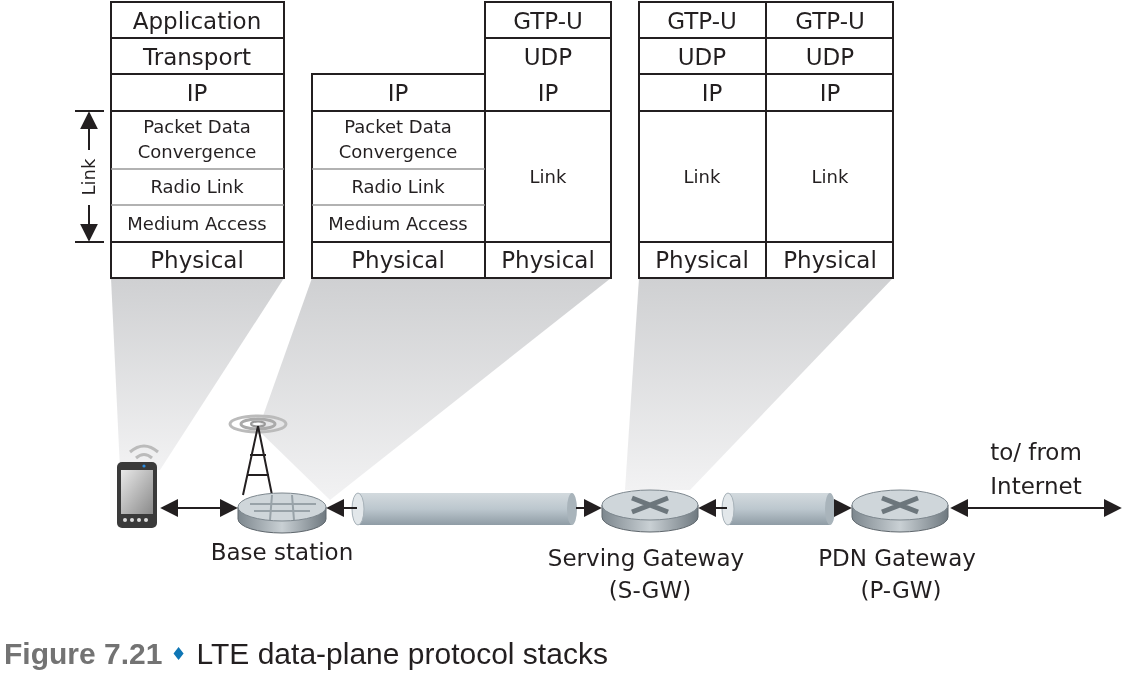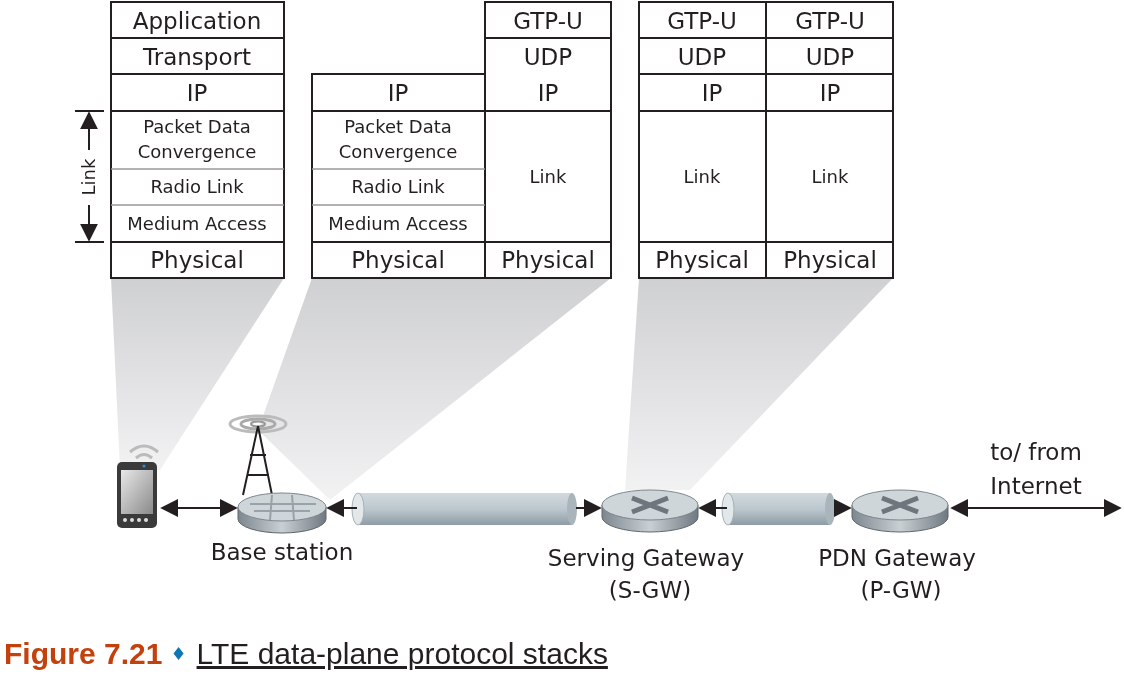--- a/index.html
+++ b/index.html
@@ -4,23 +4,23 @@
 <style>
   html, body { margin: 0; padding: 0; background: #ffffff; }
   body { width: 1124px; height: 682px; position: relative; overflow: hidden;
          font-family: "DejaVu Sans", sans-serif; color: #231f20; }
   #diagram { position: absolute; left: 0; top: 0; }
   .stk { font-family: "DejaVu Sans", sans-serif; fill: #231f20; text-anchor: middle; }
   .big { font-size: 23px; }
   .sm { font-size: 18px; }
   .lbl { font-size: 23px; font-family: "DejaVu Sans", sans-serif; fill: #231f20; text-anchor: middle; }
   #caption { position: absolute; left: 4px; top: 636px; font-size: 30px; white-space: nowrap; }
-  #caption .fig { color: #c2410c; font-weight: bold; font-family: "Liberation Sans", sans-serif; }
+  #caption .fig { color: #737373; font-weight: bold; font-family: "Liberation Sans", sans-serif; }
   #caption .dia { color: #0f76b5; font-size: 18px; margin: 0 10px 0 8px; vertical-align: 4px; }
-  #caption .title { font-family: "Liberation Sans", sans-serif; font-weight: normal; text-decoration: underline; }
+  #caption .title { font-family: "Liberation Sans", sans-serif; font-weight: normal; }
 </style>
 </head>
 <body>
 
 <svg id="diagram" width="1124" height="682" viewBox="0 0 1124 682" xmlns="http://www.w3.org/2000/svg">
   <defs>
     <linearGradient id="shadeG" x1="0" y1="0" x2="0" y2="1">
       <stop offset="0" stop-color="#cfd0d2"></stop>
       <stop offset="1" stop-color="#f2f2f3"></stop>
     </linearGradient>

